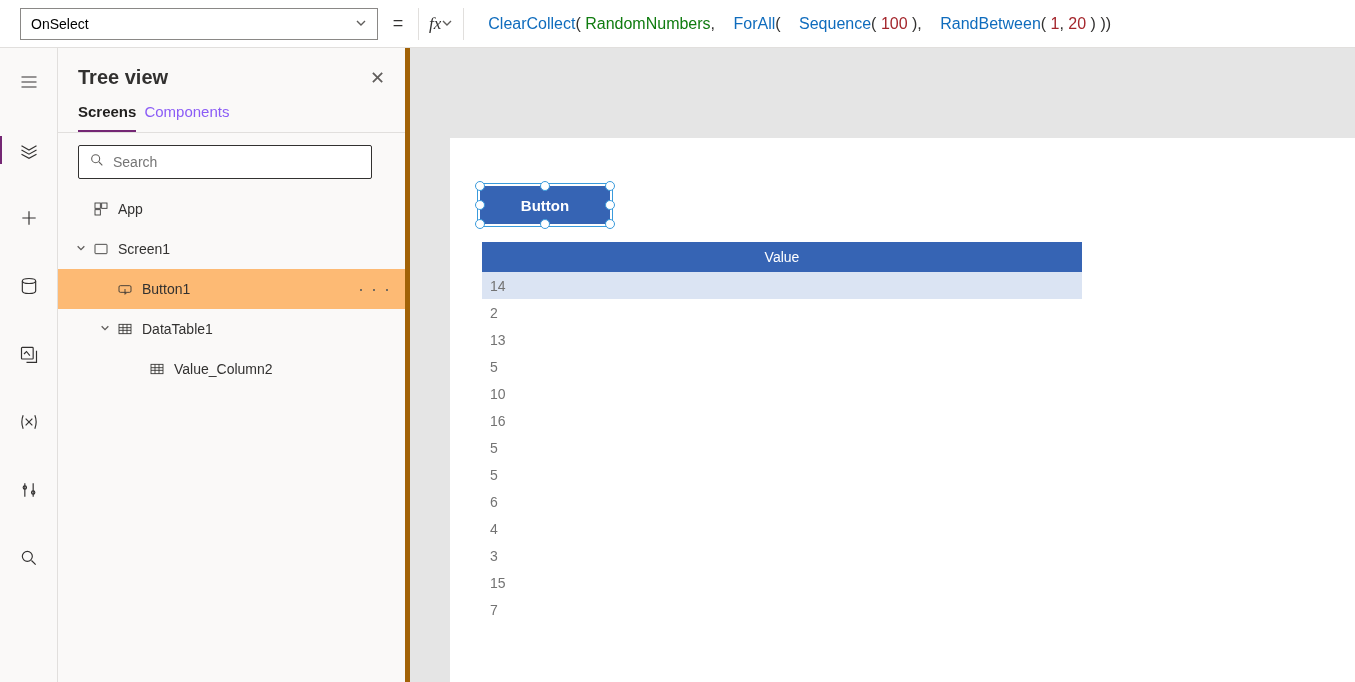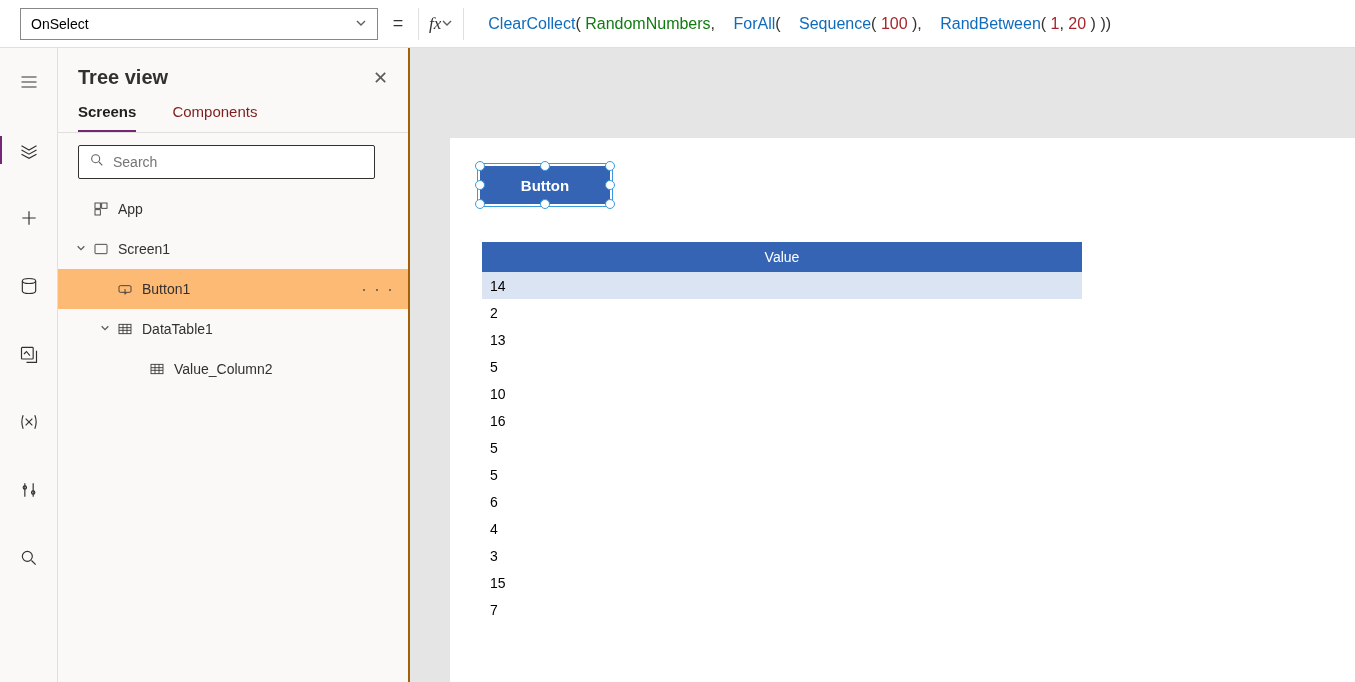--- a/index.html
+++ b/index.html
@@ -82,42 +82,42 @@
     left: -10px; top: 6px; bottom: 6px;
     width: 3px;
     background: #742774;
   }
   .rail svg { width: 20px; height: 20px; stroke: #323130; fill: none; stroke-width: 1.4; }
 
   
   .tree {
     width: 352px;
     background: #faf9f8;
-    border-right: 2px solid #a16207;
+    border-right: 5px solid #a16207;
     display: flex;
     flex-direction: column;
   }
   .tree-head {
     display: flex;
     align-items: center;
     justify-content: space-between;
     padding: 18px 20px 0 20px;
   }
   .tree-head h1 { font-size: 20px; font-weight: 600; color: #323130; }
   .tree-head .close { font-size: 18px; color: #605e5c; cursor: pointer; background:none; border:none; }
   .tabs {
     display: flex;
-    gap: 36px;
+    gap: 8px;
     padding: 14px 20px 0 20px;
     border-bottom: 1px solid #e1dfdd;
   }
   .tabs .tab {
     padding-bottom: 10px;
     font-size: 15px;
-    color: #7f1d1d;
+    color: #8b5cf6;
     cursor: pointer;
   }
   .tabs .tab.active {
     font-weight: 600;
     border-bottom: 2px solid #742774;
     color: #201f1e;
   }
   .search-wrap { padding: 12px 33px 10px 20px; }
   .search {
     height: 34px;
@@ -149,21 +149,21 @@
 
   
   .canvas-area { flex:1; background:#e5e5e5; position:relative; overflow:hidden; }
   .screen {
     position:absolute;
     left: 40px; top: 90px;
     width: 1000px; height: 600px;
     background: #fff;
   }
   
-  .sel-wrap { position:absolute; left: 30px; top: 28px; width: 130px; height: 38px; }
+  .sel-wrap { position:absolute; left: 30px; top: 48px; width: 130px; height: 38px; }
   .canvas-btn {
     width:100%; height:100%;
     background:#3664b4;
     color:#fff; font-weight:600; font-size:15px;
     border:none; border-radius:4px;
     cursor:pointer;
     display:flex; align-items:center; justify-content:center;
   }
   .sel-border { position:absolute; inset:-3px; border:1px solid #3a9bdc; pointer-events:none; }
   .handle {
@@ -177,21 +177,21 @@
 
   
   .dtable { position:absolute; left:32px; top:104px; width:600px; border:0; }
   .dtable .dhead {
     background:#3664b4; color:#fff;
     height:30px; display:flex; align-items:center; justify-content:center;
     font-size:14px;
   }
   .dtable .drow {
     height:27px; display:flex; align-items:center;
-    padding-left:8px; font-size:14px; color:#000000;
+    padding-left:8px; font-size:14px; color:#737373;
   }
   .dtable .drow.sel { background:#dbe4f3; }
 
   .chev-svg { width:12px; height:12px; }
 </style>
 </head>
 <body>
 
 <div class="topbar">
   <div class="prop-select">

